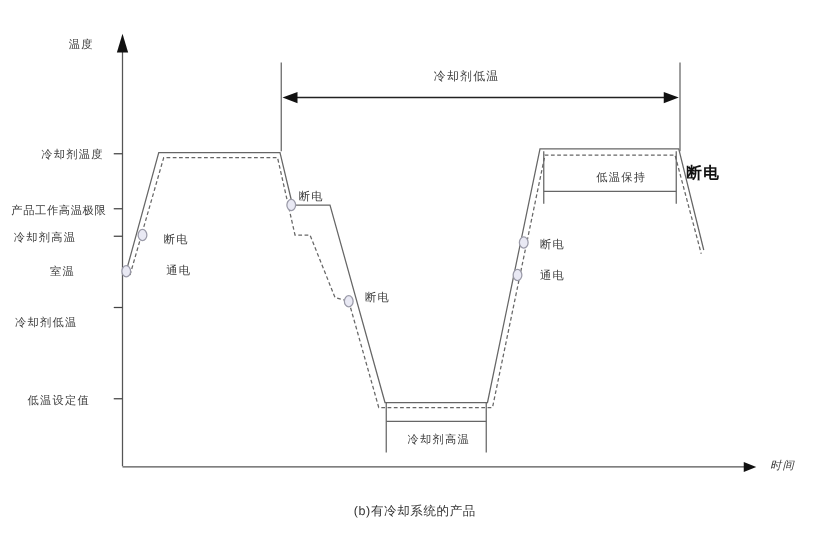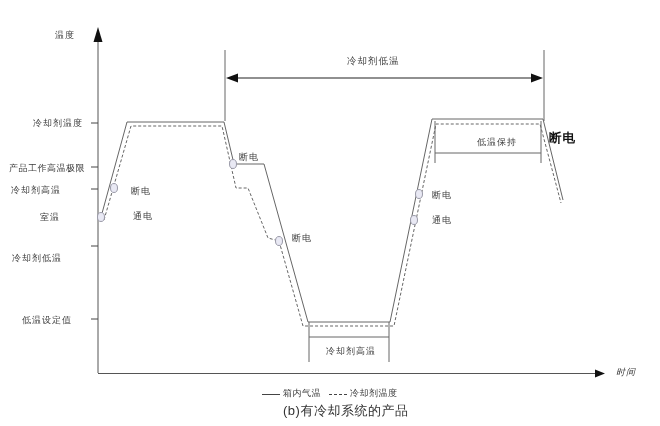--- a/index.html
+++ b/index.html
@@ -9,21 +9,21 @@
   }
   .stage svg{position:absolute;left:0;top:0;}
   .lbl{position:absolute;font-size:9px;letter-spacing:1px;white-space:nowrap;color:#3a3a3a;}
   .lbl.small{letter-spacing:0.5px;}
   .lbl.bold-off{font-size:12.5px;font-weight:bold;color:#111;letter-spacing:1px;}
   .cycle-lbl{font-size:9.5px;}
   .legend{position:absolute;top:387px;left:262px;display:flex;align-items:center;font-size:9px;letter-spacing:0.5px;}
   .legend .sample{display:inline-block;width:18px;height:1px;margin:0 3px 0 8px;}
   .legend .sample.solid{border-bottom:1px solid #444;}
   .legend .sample.dashed{border-bottom:1px dashed #444;}
-  .caption{position:absolute;top:402px;left:283px;font-size:13px;letter-spacing:0.5px;color:#333;}
+  .caption{position:absolute;top:402px;left:283px;font-size:10px;letter-spacing:0.5px;color:#333;}
   polyline,line{fill:none;}
 </style>
 </head>
 <body>
 
 <div class="stage">
 
   <svg width="660" height="426" viewBox="0 0 660 426">
 
     <line x1="98" y1="373" x2="98" y2="38" stroke="#555" stroke-width="1"></line>
@@ -78,22 +78,16 @@
   <div class="lbl" style="left:131px;top:185px;">断电</div>
   <div class="lbl" style="left:133px;top:210px;">通电</div>
   <div class="lbl" style="left:239px;top:151px;">断电</div>
   <div class="lbl" style="left:292px;top:232px;">断电</div>
   <div class="lbl" style="left:432px;top:189px;">断电</div>
   <div class="lbl" style="left:432px;top:214px;">通电</div>
   <div class="lbl bold-off" style="left:549px;top:130px;">断电</div>
   <div class="lbl" style="left:477px;top:136px;">低温保持</div>
   <div class="lbl" style="left:326px;top:345px;">冷却剂高温</div>
 
-  <div class="legend">
-    <span class="sample solid" style="margin-left:0;"></span>
-    <span>箱内气温</span>
-    <span class="sample dashed"></span>
-    <span>冷却剂温度</span>
-  </div>
 
   <div class="caption">(b)有冷却系统的产品</div>
 
 </div>
 
 </body></html>

